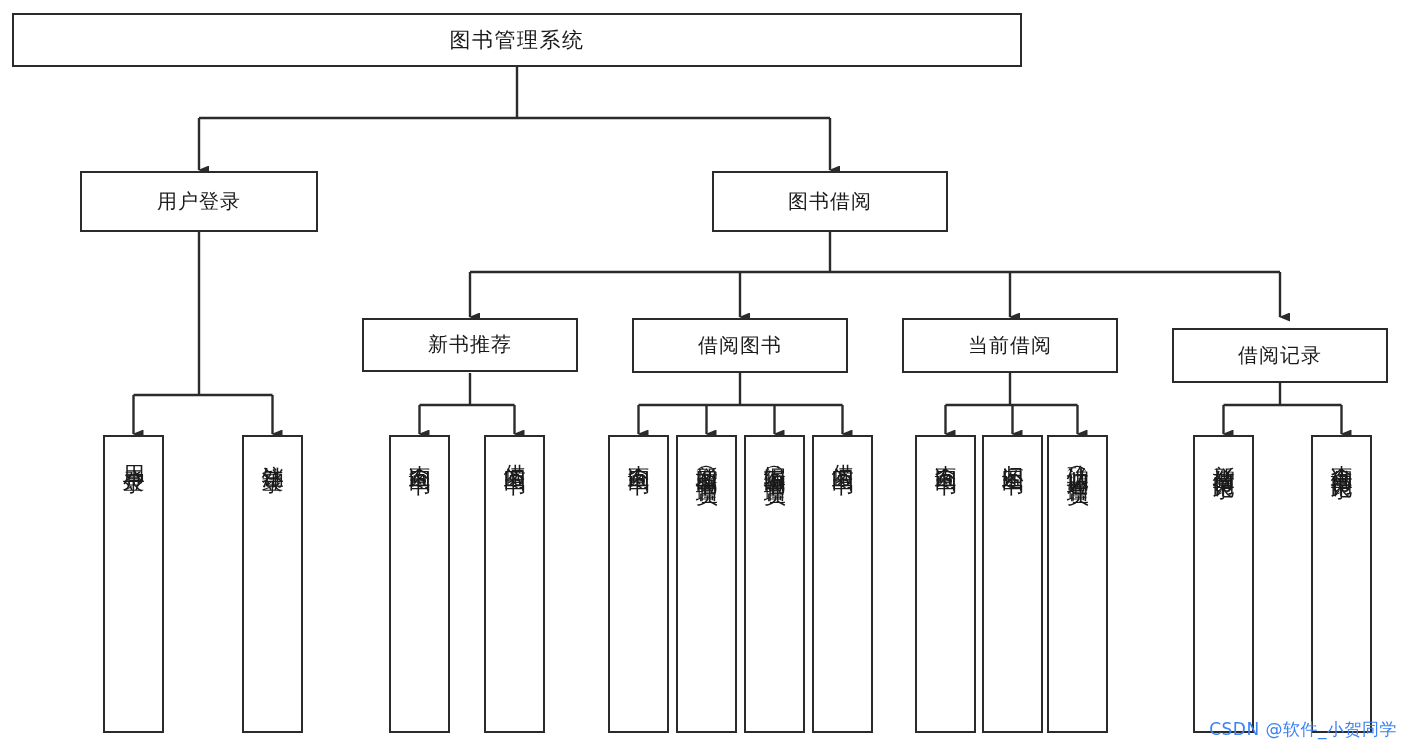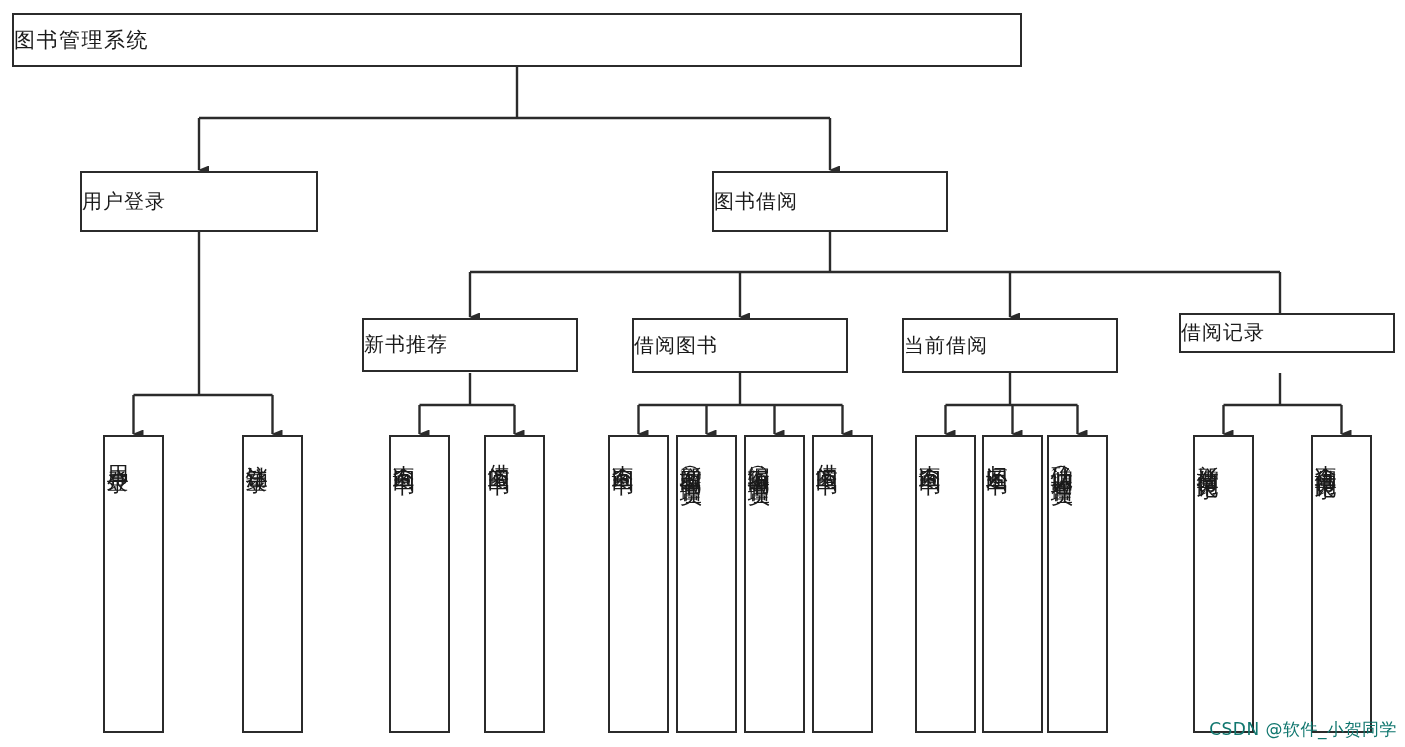--- a/index.html
+++ b/index.html
@@ -25,21 +25,21 @@
     height: 747px;
     pointer-events: none;
   }
   .node {
     position: absolute;
     box-sizing: border-box;
     background: #ffffff;
     border: 2px solid #2b2b2b;
     display: flex;
     align-items: center;
-    justify-content: flex-start;
+    justify-content: center;
     color: #1a1a1a;
     font-family: Liberation Serif, serif;
   }
   .node-label {
     display: block;
     text-align: center;
     line-height: 1.28;
     white-space: nowrap;
   }
   .node.horiz .node-label {
@@ -60,21 +60,21 @@
     font-size: 22px;
     line-height: 1.12;
     letter-spacing: 3px;
     max-height: 278px;
   }
   .watermark {
     position: absolute;
     right: 8px;
     bottom: 6px;
     font-size: 17px;
-    color: #0f766e;
+    color: #3b82f6;
     letter-spacing: 0.5px;
     white-space: nowrap;
     user-select: none;
   }
 </style>
 </head>
 <body>
 
 <div id="canvas">
   <svg class="wires" viewBox="0 0 1405 747" preserveAspectRatio="none">
@@ -132,21 +132,21 @@
       </div>
       <div class="node horiz" style="left: 362px; top: 318px; width: 216px; height: 54px;">
         <span class="node-label">新书推荐</span>
       </div>
       <div class="node horiz" style="left: 632px; top: 318px; width: 216px; height: 55px;">
         <span class="node-label">借阅图书</span>
       </div>
       <div class="node horiz" style="left: 902px; top: 318px; width: 216px; height: 55px;">
         <span class="node-label">当前借阅</span>
       </div>
-      <div class="node horiz" style="left: 1172px; top: 313px; width: 216px; height: 40px; margin-left: 7px;">
+      <div class="node horiz" style="left: 1172px; top: 328px; width: 216px; height: 55px;">
         <span class="node-label">借阅记录</span>
       </div>
       <div class="node vert" style="left: 103px; top: 435px; width: 61px; height: 298px;">
         <span class="node-label">用户登录</span>
       </div>
       <div class="node vert" style="left: 242px; top: 435px; width: 61px; height: 298px;">
         <span class="node-label">注销登录</span>
       </div>
       <div class="node vert" style="left: 389px; top: 435px; width: 61px; height: 298px;">
         <span class="node-label">查询图书</span>

